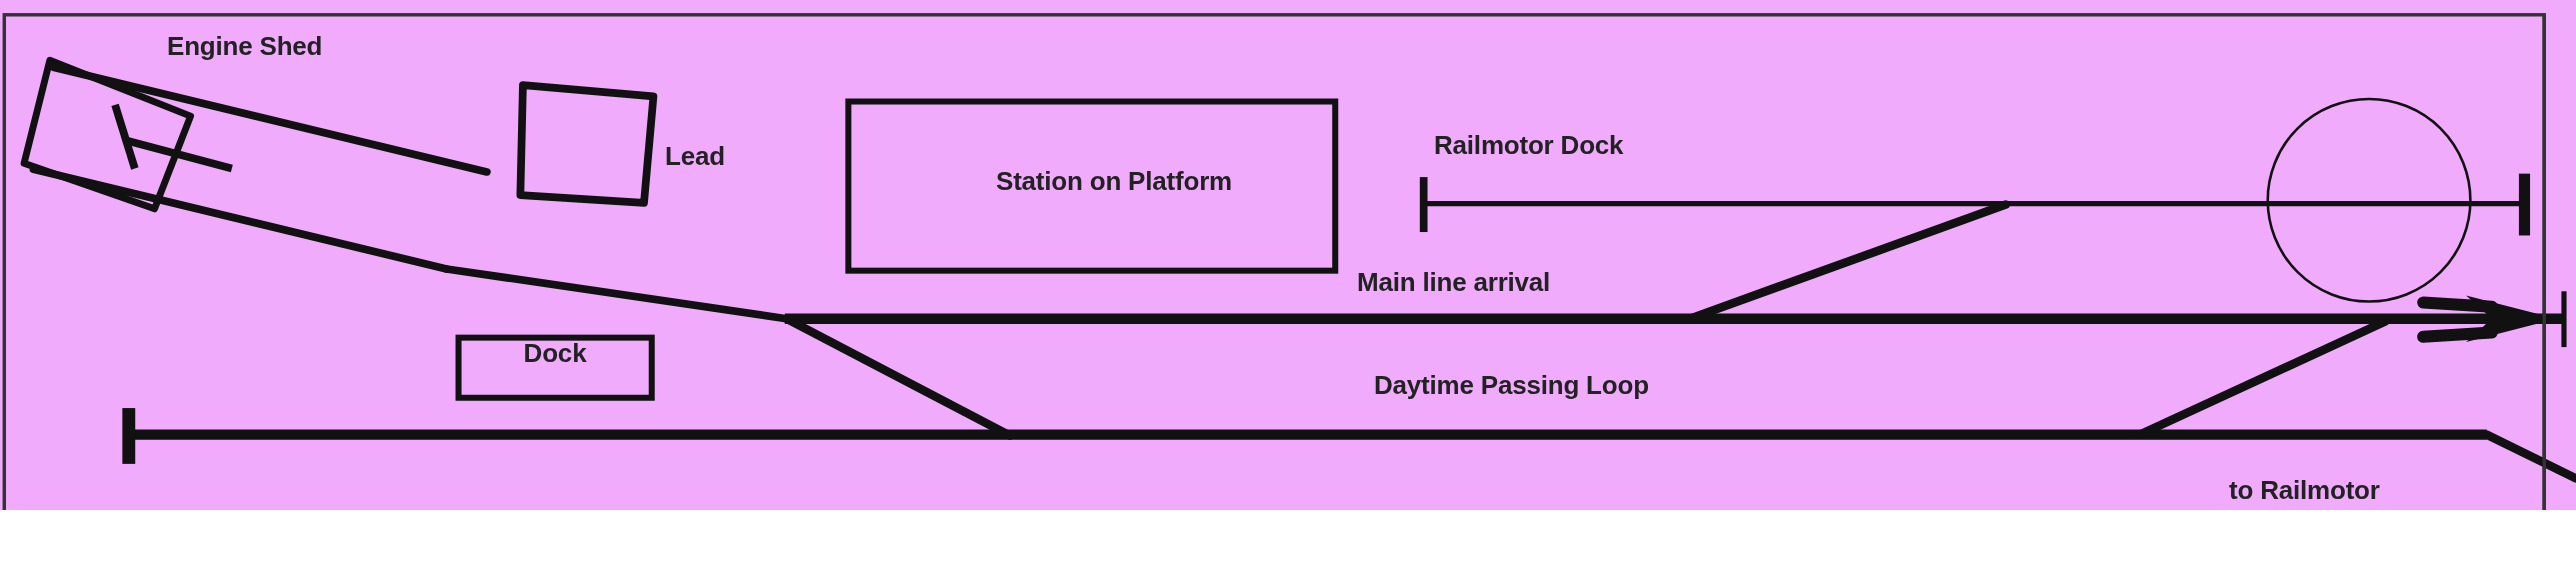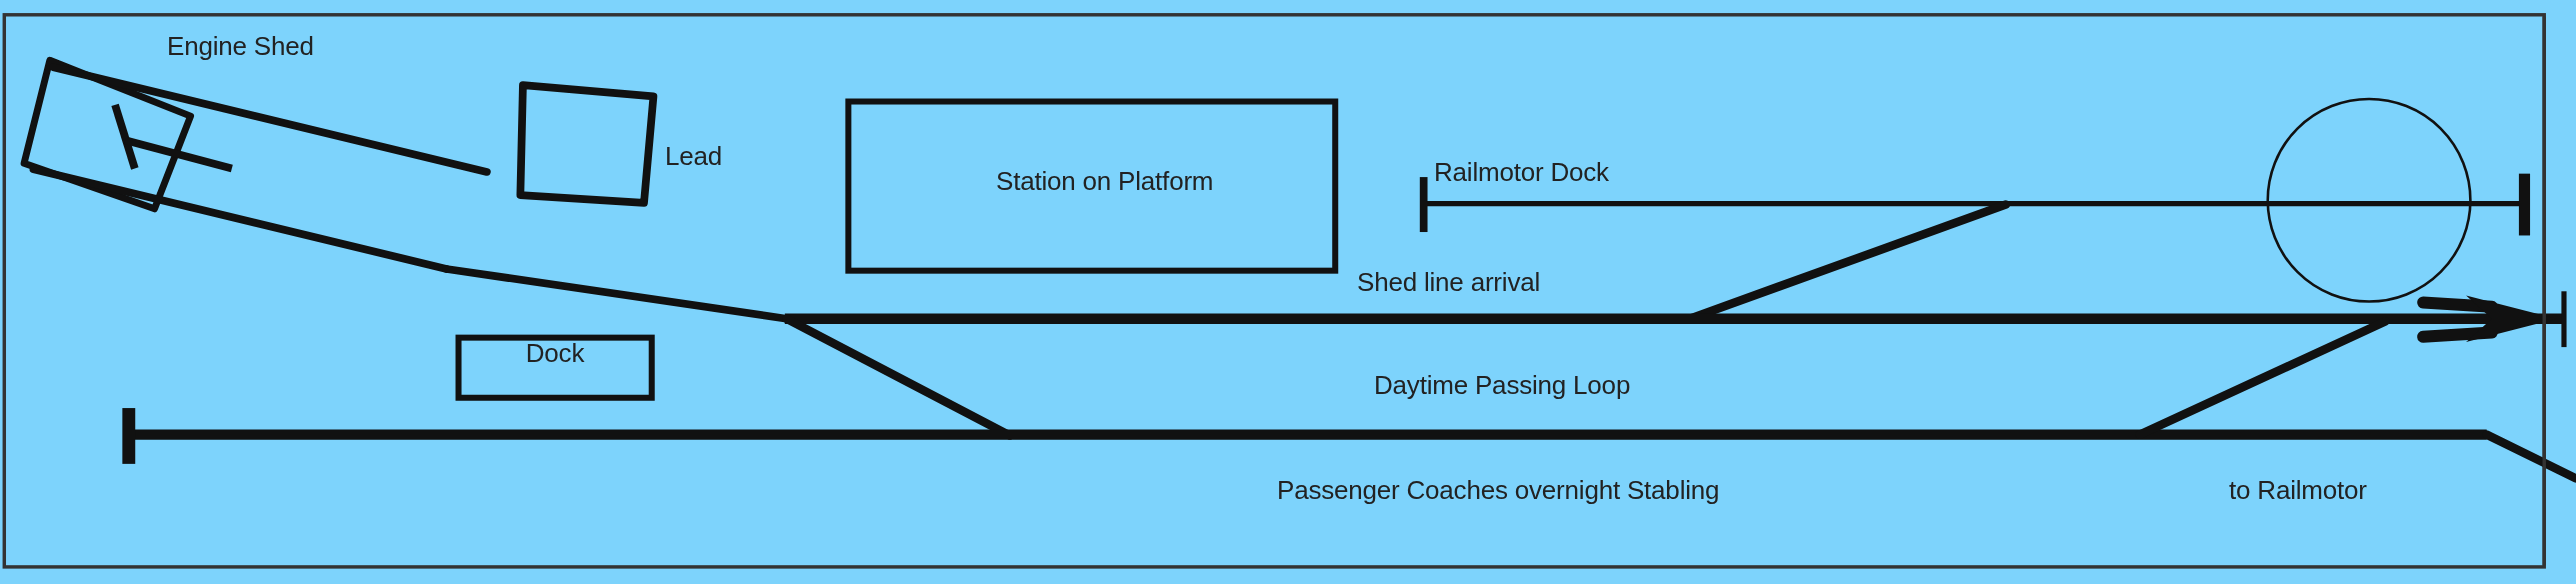--- a/index.html
+++ b/index.html
@@ -4,24 +4,25 @@
 <title>Railway Track Plan</title>
 <style>
   html, body {
     margin: 0;
     padding: 0;
     background: #ffffff;
   }
   #stage {
     position: relative;
     width: 2576px;
-    height: 584px;
-    background: #7dd3fc;
+    height: 510px;
+    background: #f0abfc;
     font-family: "Liberation Sans", sans-serif;
     overflow: hidden;
+    font-weight: bold;
   }
   #diagram-svg {
     position: absolute;
     left: 0;
     top: 0;
     width: 2576px;
     height: 586px;
     display: block;
   }
   .lbl {
@@ -88,27 +89,26 @@
 
     <path d="M 2963 19 L 2963 658" fill="none" stroke="#333333" stroke-width="4"></path>
   </svg>
 
   <div class="lbl" style="left:167px; top:33px;">Engine Shed</div>
 
   <div class="lbl" style="left:665px; top:143px;">Lead</div>
 
   <div class="lbl" style="left:996px; top:168px;">Station on Platform</div>
 
-  <div class="lbl" style="left:1434px; top:159px;">Railmotor Dock</div>
+  <div class="lbl" style="left:1434px; top:132px;">Railmotor Dock</div>
 
-  <div class="lbl" style="left:1357px; top:269px;">Shed line arrival</div>
+  <div class="lbl" style="left:1357px; top:269px;">Main line arrival</div>
 
   <div class="lbl center" style="left:555px; top:340px;">Dock</div>
 
   <div class="lbl" style="left:1374px; top:372px;text-align:right;">Daytime Passing Loop</div>
 
 
-  <div class="lbl" style="left:1277px; top:477px;">Passenger Coaches overnight Stabling</div>
 
   <div class="lbl" style="left:2229px; top:477px;">to Railmotor</div>
 
 </div>
 
 
 </body></html>

